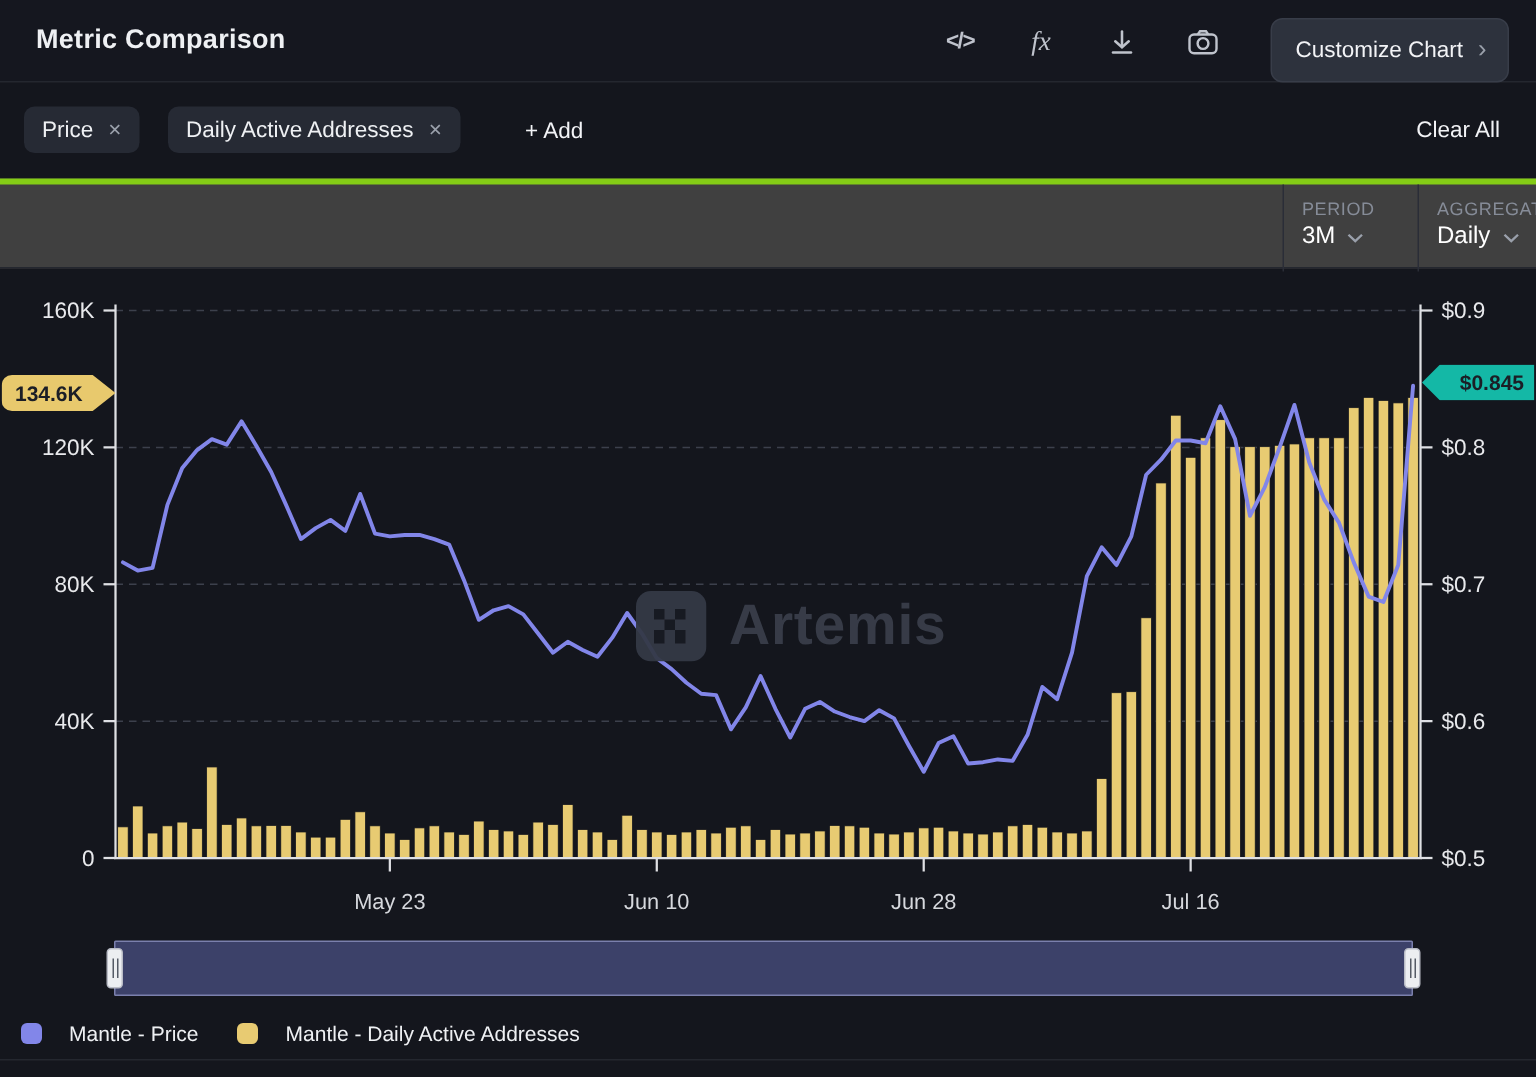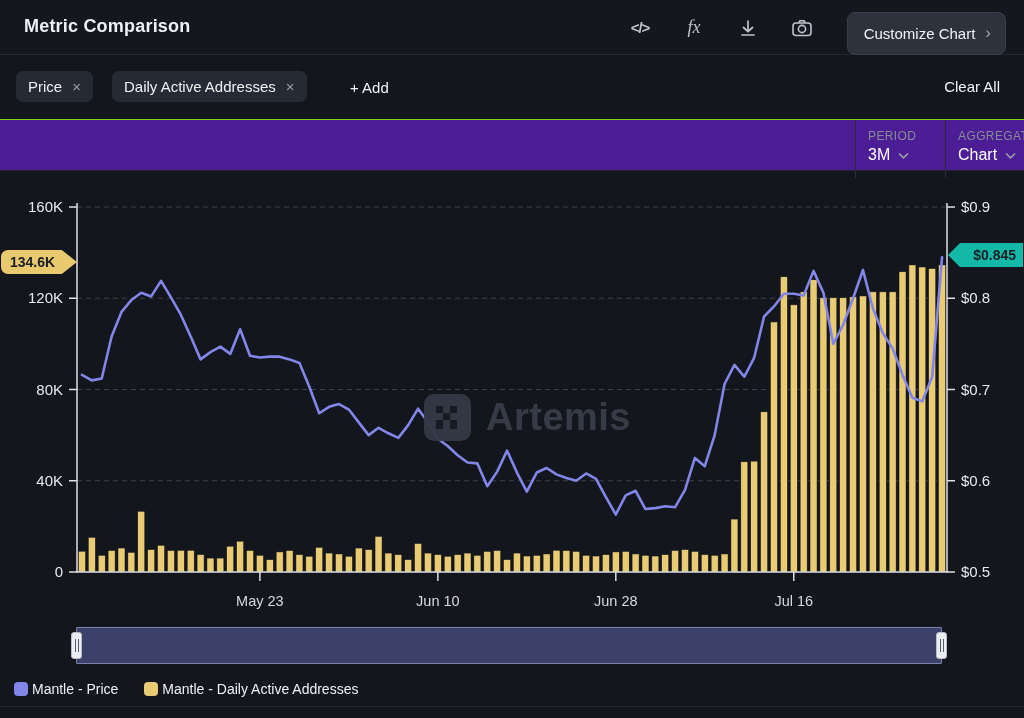--- a/index.html
+++ b/index.html
@@ -24,22 +24,22 @@
   .customize-btn .chev { color:#9aa0ab; font-size:17px; margin-top:-2px; }
 
   
   .chip { top:71px; height:31px; background:#262a34; border-radius:7px;
      display:flex; align-items:center; gap:10px; padding:0 12px; font-size:15px; cursor:pointer; }
   .chip .x { color:#9aa0ab; font-size:15px; }
   .add-label { top:79px; font-size:15px; color:#f2f3f6; cursor:pointer; }
   .clear-all { top:78px; right:24px; font-size:15px; color:#f2f3f6; cursor:pointer; }
 
   
-  .controls { left:0; top:119px; width:1024px; height:52px; background:#4c1d95;
-     border-top:1px solid #84cc16; border-bottom:1px solid #24272f; }
+  .controls { left:0; top:119px; width:1024px; height:60px; background:#404040;
+     border-top:4px solid #84cc16; border-bottom:1px solid #24272f; }
   .ctrl-block { position:absolute; top:0; height:58px; border-left:1px solid #2a2d37; padding:9px 0 0 12px; }
   .ctrl-label { font-size:12px; color:#868c98; letter-spacing:.4px; }
   .ctrl-value { display:flex; align-items:center; gap:8px; margin-top:3px;
      font-size:16px; color:#fff; cursor:pointer; }
   .ctrl-value svg { stroke:#9aa0ab; }
 
   .tag { height:24px; line-height:24px; font-size:14px; font-weight:700; color:#1b1e26; }
   .tag-left { left:1px; top:250px; width:76px; background:#e8c96d; padding-left:9px;
      clip-path:polygon(0 0,80% 0,100% 50%,80% 100%,0 100%);border-radius:7px; }
   .tag-right { left:948px; top:243px; width:75px; background:#14b8a6; text-align:right; padding-right:7px;
@@ -51,21 +51,21 @@
 
   
   .nav-rect { left:76px; top:627px; width:866px; height:37px; background:#3c4169;
      border:1px solid #7b80ad; border-radius:1px; }
   .nav-handle { top:632px; width:11px; height:27px; background:#eceef1; border:1px solid #b9bcc6;
      border-radius:3px; display:flex; align-items:center; justify-content:center; gap:2px; cursor:ew-resize; }
   .nav-handle i { display:block; width:1px; height:13px; background:#555b66; }
 
   
   .legend { left:14px; top:681px; display:flex; align-items:center; gap:26px; }
-  .leg-item { display:flex; align-items:center; gap:4px; font-size:14px; color:#eef0f3; cursor:pointer; }
+  .leg-item { display:flex; align-items:center; gap:18px; font-size:14px; color:#eef0f3; cursor:pointer; }
   .leg-swatch { width:14px; height:14px; border-radius:4px; }
   .bottom-divider { left:0; top:706px; width:1024px; height:1px; background:#24272f; }
 
   svg.overlay { position:absolute; left:0; top:0; pointer-events:none; }
 </style>
 </head>
 <body>
 
 <div class="abs header"></div>
 <div class="abs page-title">Metric Comparison</div>
@@ -110,21 +110,21 @@
     <div class="ctrl-value">
       <span>3M</span>
       <svg width="11" height="7" viewBox="0 0 11 7" fill="none" stroke-width="1.6">
           <path d="M1 1.5 5.5 5.8 10 1.5"></path>
         </svg>
     </div>
   </div>
   <div class="ctrl-block" style="left:945px; width:79px;">
     <div class="ctrl-label">AGGREGATE</div>
     <div class="ctrl-value">
-      <span>Chart</span>
+      <span>Daily</span>
       <svg width="11" height="7" viewBox="0 0 11 7" fill="none" stroke-width="1.6">
           <path d="M1 1.5 5.5 5.8 10 1.5"></path>
         </svg>
     </div>
   </div>
 </div>
 
 <svg id="chart-svg" class="overlay" width="1024" height="718">
   <g id="g-grid">
       <line x1="77" y1="480.75" x2="947" y2="480.75" stroke="#3c404c" stroke-width="1" stroke-dasharray="5 4"></line>

